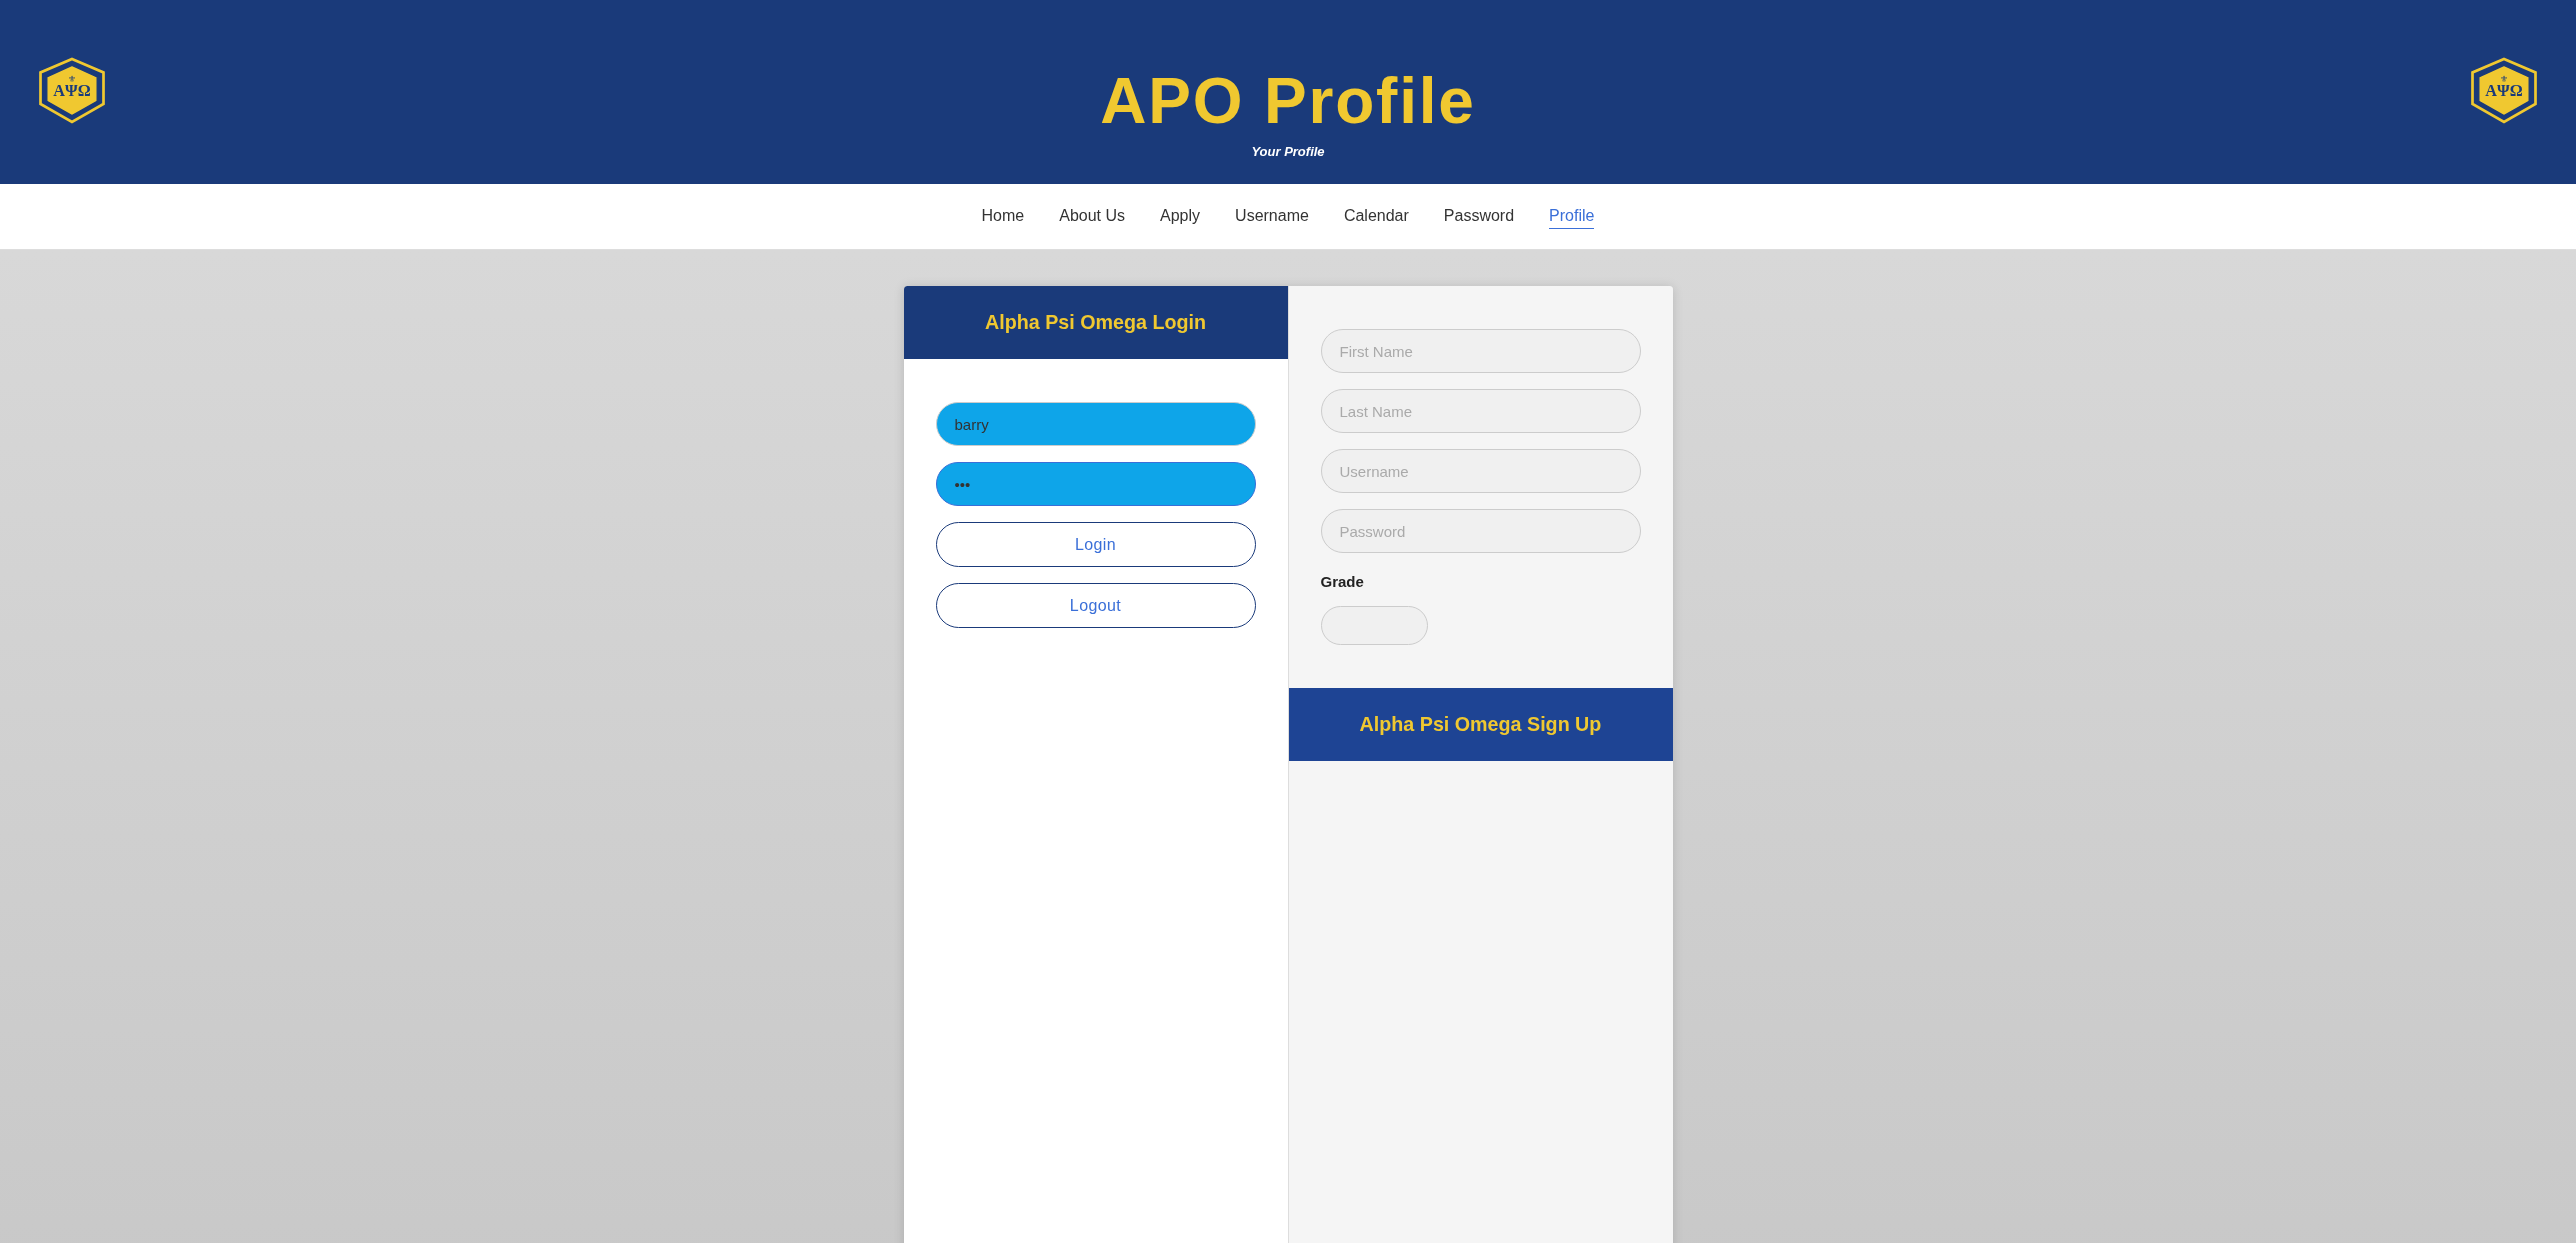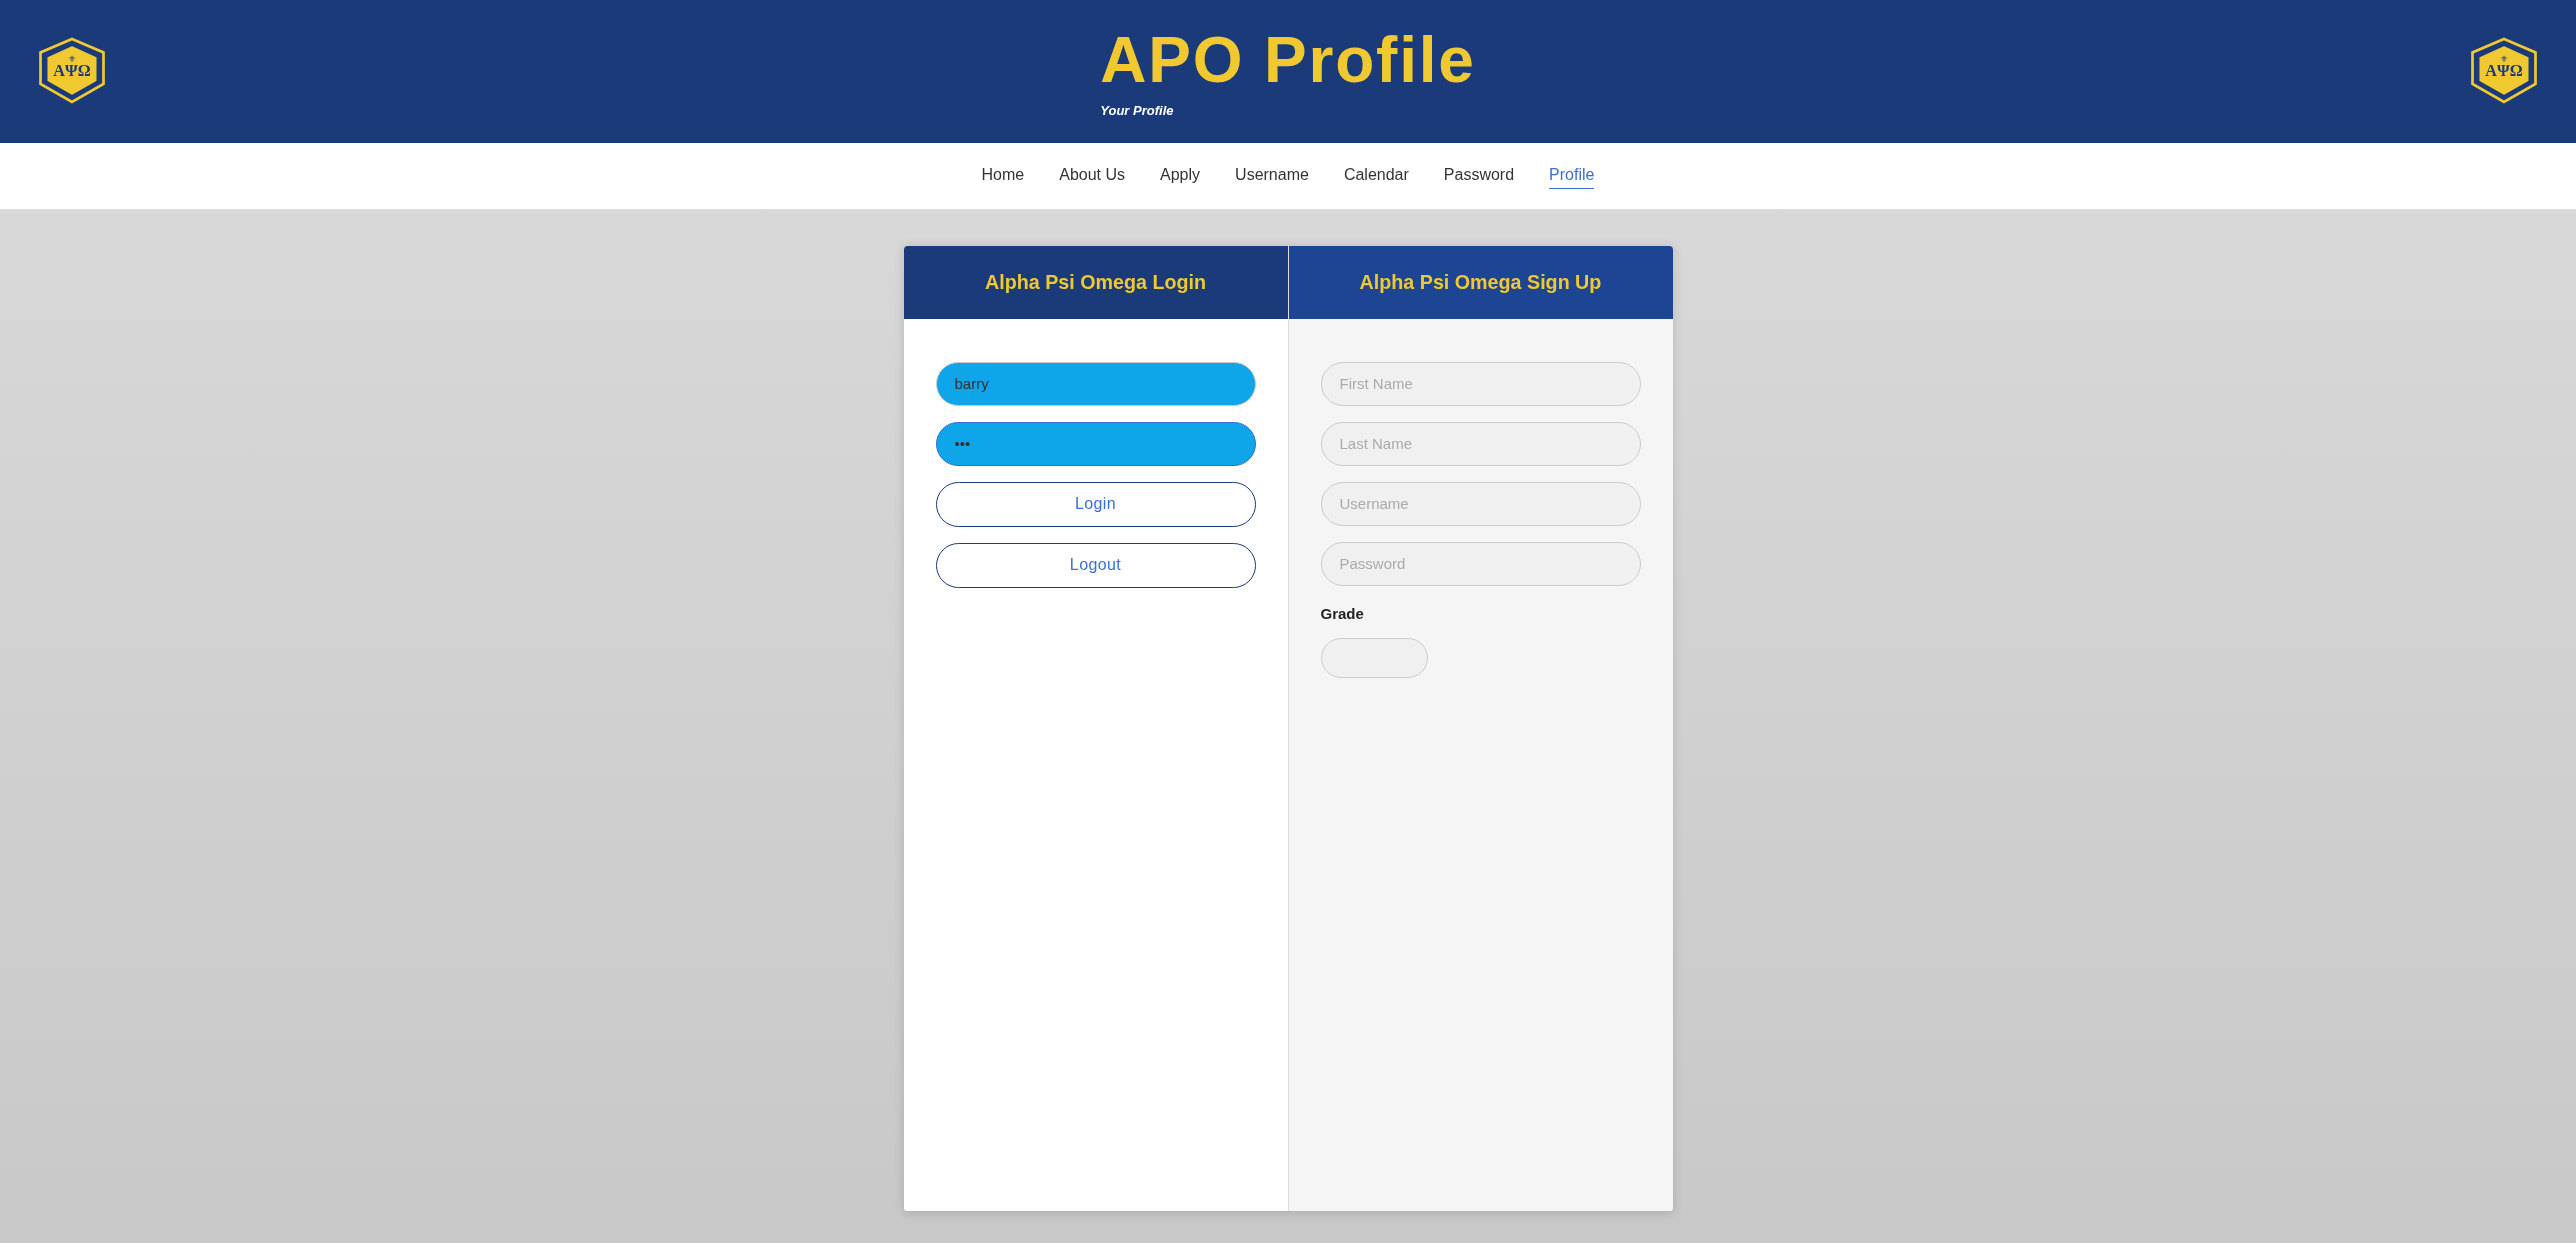--- a/index.html
+++ b/index.html
@@ -34,20 +34,22 @@
       top: 50%;
       transform: translateY(-50%);
     }
 
     .logo-shield {
       width: 72px;
       height: 72px;
     }
 
     #header-center {
+      text-align: center;
+      margin-top: 41px;
     }
 
     #site-title {
       font-size: 64px;
       font-weight: 900;
       color: #f0c830;
       letter-spacing: 1.8px;
       line-height: 1.1;
     }
 
@@ -266,28 +268,28 @@
       </div>
       <div id="login-body">
         <input class="form-input" type="text" value="barry" style="">
         <input class="form-input focused" type="password" value="abc" style="">
         <button class="btn-login">Login</button>
         <button class="btn-logout">Logout</button>
       </div>
     </div>
 
     <div id="signup-panel">
-      <div id="signup-header">
-        <div id="signup-title">Alpha Psi Omega Sign Up</div>
-      </div>
       <div id="signup-body">
         <input class="form-input-signup" type="text" placeholder="First Name" style="">
         <input class="form-input-signup" type="text" placeholder="Last Name" style="">
         <input class="form-input-signup" type="text" placeholder="Username" style="">
         <input class="form-input-signup" type="password" placeholder="Password" style="">
         <div class="grade-label">Grade</div>
         <input class="grade-input" type="text" style="">
       </div>
+      <div id="signup-header">
+        <div id="signup-title">Alpha Psi Omega Sign Up</div>
+      </div>
     </div>
 
   </div>
 </main>
 
 
 </body></html>

